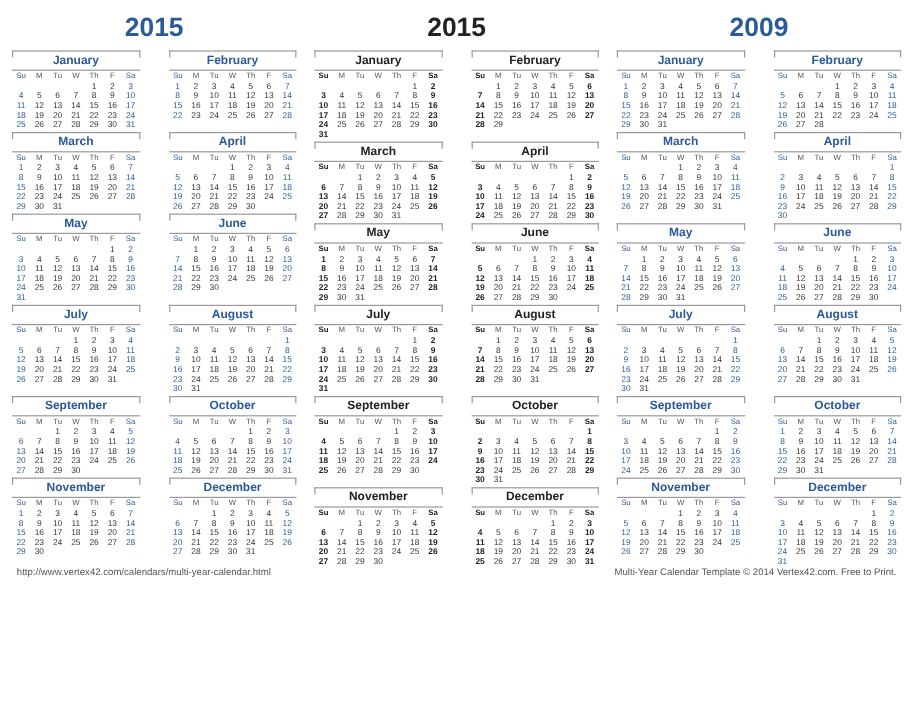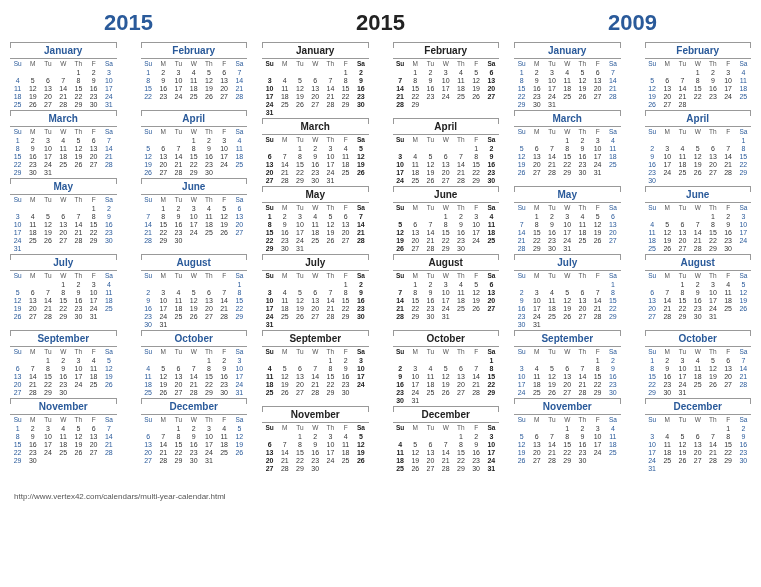--- a/index.html
+++ b/index.html
@@ -75,21 +75,21 @@
     font-size: 7px;
   }
   .blue .grid .sun, .blue .grid .sat { color: #2a5a9a; }
   .black .grid .sun, .black .grid .sat { color: #222; font-weight: bold; }
   .blue .grid th.sun, .blue .grid th.sat { color: #2a5a9a; }
   .footer {
     display: flex;
     justify-content: space-between;
     font-size: 8px;
     color: #555;
-    margin-top: 20px;
+    margin-top: 0;
     padding: 0 4px;
   }
 </style>
 </head>
 <body>
 
 <div class="years">
     <div class="year-col blue">
       <div class="year-title">2015</div>
       <div class="months">
@@ -2433,13 +2433,14 @@
               </tr>
             </tbody>
           </table>
         </div>
       </div>
     </div>
   </div>
 
 <div class="footer">
   <span>http://www.vertex42.com/calendars/multi-year-calendar.html</span>
+  <span>Multi-Year Calendar Template © 2014 Vertex42.com. Free to Print.</span>
 </div>
 
 </body></html>

